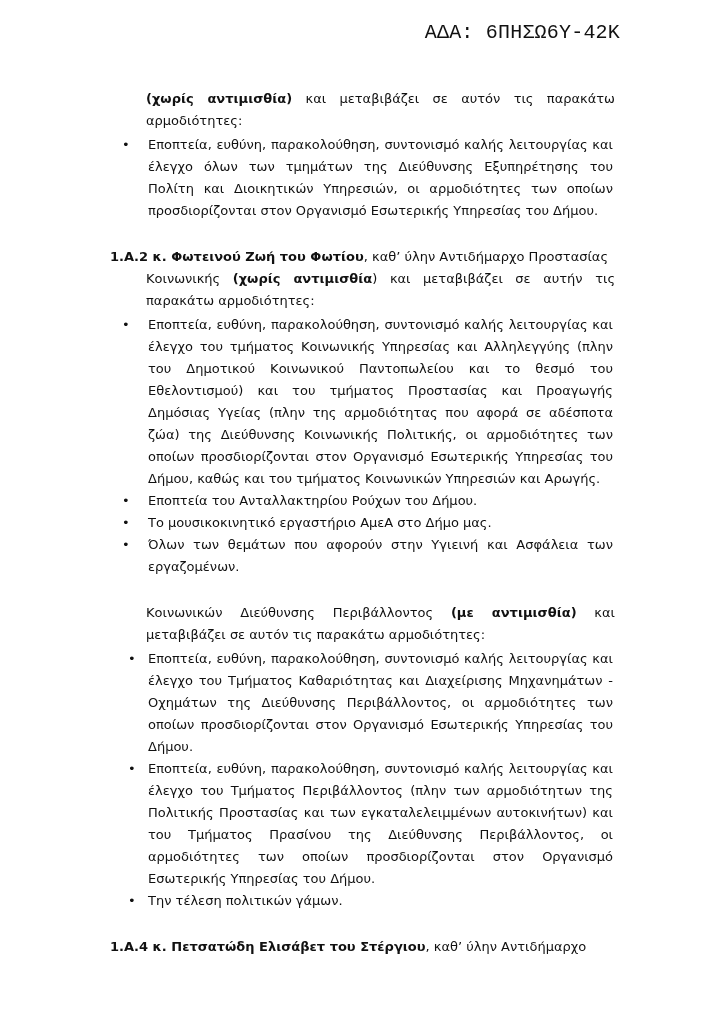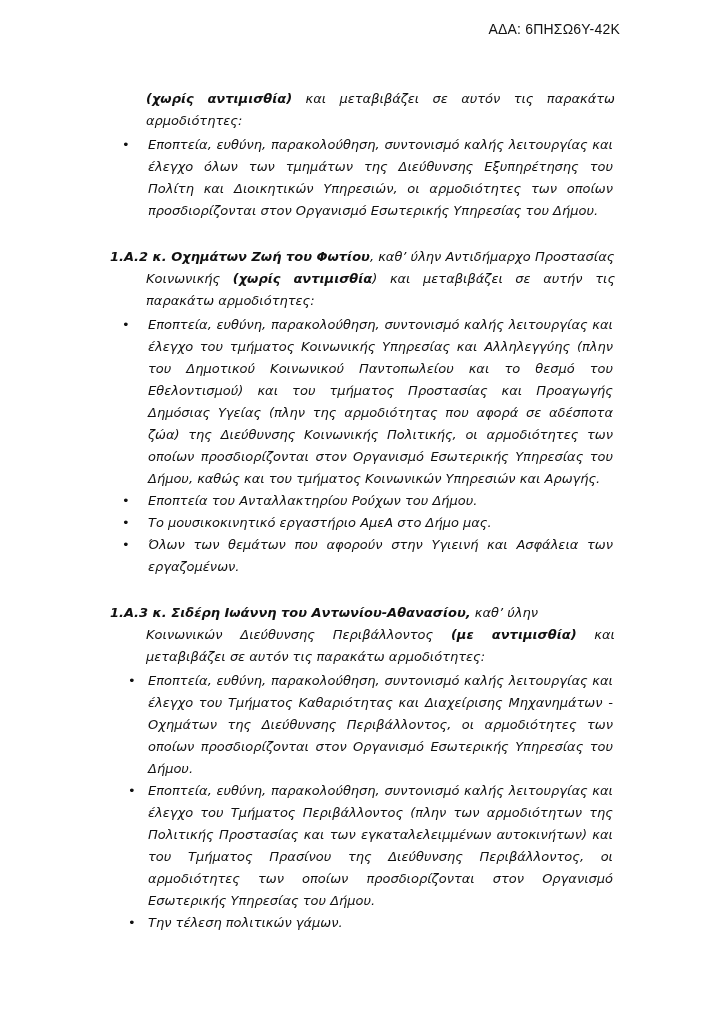--- a/index.html
+++ b/index.html
@@ -1,20 +1,20 @@
 <!DOCTYPE html>
 <html><head>
   <meta charset="utf-8">
   <style>
     html, body { margin: 0; padding: 0; background: #ffffff; }
     body { width: 724px; height: 1024px; position: relative; overflow: hidden;
            font-family: "DejaVu Sans", sans-serif; color: #111; }
-    .ada { position: absolute; top: 21px; right: 104px; font-family: Liberation Sans, sans-serif;
-           font-size: 14px; letter-spacing: 0.2px; }
-    .page { position: absolute; left: 110px; top: 88px; width: 505px; font-size: 13px; line-height: 22px; font-style: italic; }
+    .ada { position: absolute; top: 21px; right: 104px; font-family: Liberation Mono, monospace;
+           font-size: 20px; letter-spacing: 0.2px; }
+    .page { position: absolute; left: 110px; top: 88px; width: 505px; font-size: 13px; line-height: 22px; }
     .just { text-align: justify; text-align-last: auto; }
     .indent { padding-left: 36px; }
     .bullets { list-style: none; margin: 2px; padding: 0; }
     .bullets li { position: relative; padding-left: 36px; text-align: justify; }
     .bullets li::before { content: "\2022"; position: absolute; left: 10px; top: 0; font-size: 13px; }
     .bullets li.shift::before { left: 16px; }
     .head { text-align: justify; }
     .cont { padding-left: 36px; text-align: justify; }
     b { font-weight: bold; }
     .gap { height: 22px; }
@@ -31,47 +31,47 @@
     <span>αρμοδιότητες:</span>
   </div>
   <ul class="bullets">
     <li>Εποπτεία, ευθύνη, παρακολούθηση, συντονισμό καλής λειτουργίας και έλεγχο όλων των τμημάτων της Διεύθυνσης Εξυπηρέτησης του Πολίτη και Διοικητικών Υπηρεσιών, οι αρμοδιότητες των οποίων προσδιορίζονται στον Οργανισμό  Εσωτερικής Υπηρεσίας του Δήμου.</li>
   </ul>
 
   <div class="gap"></div>
 
   <div class="section-block">
     <div class="head">
-      <b><span>1.Α.2</span> <span>κ. Οχημάτων Ζωή του Φωτίου</span></b><span>, καθ’ ύλην Αντιδήμαρχο Προστασίας</span>
+      <b><span>1.Α.2</span> <span>κ. Φωτεινού Ζωή του Φωτίου</span></b><span>, καθ’ ύλην Αντιδήμαρχο Προστασίας</span>
     </div>
     <div class="cont">
       <span>Κοινωνικής </span><b>(χωρίς αντιμισθία</b><span>) και μεταβιβάζει σε αυτήν τις παρακάτω αρμοδιότητες:</span>
     </div>
     <ul class="bullets">
       <li>Εποπτεία, ευθύνη, παρακολούθηση, συντονισμό καλής λειτουργίας  και έλεγχο του τμήματος Κοινωνικής Υπηρεσίας και Αλληλεγγύης (πλην του Δημοτικού Κοινωνικού Παντοπωλείου και το θεσμό του Εθελοντισμού) και του τμήματος Προστασίας και Προαγωγής Δημόσιας Υγείας (πλην της αρμοδιότητας που αφορά σε αδέσποτα ζώα) της Διεύθυνσης Κοινωνικής Πολιτικής, οι αρμοδιότητες των οποίων προσδιορίζονται στον Οργανισμό Εσωτερικής Υπηρεσίας του Δήμου, καθώς και του τμήματος Κοινωνικών Υπηρεσιών και Αρωγής.</li>
       <li>Εποπτεία του Ανταλλακτηρίου Ρούχων του Δήμου.</li>
       <li>Το μουσικοκινητικό εργαστήριο ΑμεΑ στο Δήμο μας.</li>
       <li>Όλων των θεμάτων που αφορούν στην Υγιεινή και Ασφάλεια των εργαζομένων.</li>
     </ul>
   </div>
 
   <div class="gap"></div>
 
   <div class="section-block">
-    <div class="head">
-      <b><span>1.Α.3</span> <span>κ. Σιδέρη Ιωάννη του Αντωνίου-Αθανασίου,</span></b><span> καθ’ ύλην</span>
-    </div>
     <div class="cont">
       <span>Κοινωνικών Διεύθυνσης Περιβάλλοντος </span><b>(με αντιμισθία)</b><span> και μεταβιβάζει σε αυτόν τις παρακάτω αρμοδιότητες:</span>
     </div>
     <ul class="bullets">
       <li class="shift">Εποπτεία, ευθύνη, παρακολούθηση, συντονισμό καλής λειτουργίας και έλεγχο του Τμήματος Καθαριότητας και Διαχείρισης Μηχανημάτων - Οχημάτων της Διεύθυνσης Περιβάλλοντος, οι αρμοδιότητες των οποίων προσδιορίζονται στον Οργανισμό Εσωτερικής Υπηρεσίας του Δήμου.</li>
       <li class="shift">Εποπτεία, ευθύνη, παρακολούθηση, συντονισμό καλής λειτουργίας  και έλεγχο του Τμήματος Περιβάλλοντος (πλην των αρμοδιότητων της Πολιτικής Προστασίας και των εγκαταλελειμμένων αυτοκινήτων) και του Τμήματος Πρασίνου της Διεύθυνσης Περιβάλλοντος, οι αρμοδιότητες των οποίων προσδιορίζονται στον Οργανισμό Εσωτερικής Υπηρεσίας του Δήμου.</li>
       <li class="shift">Την τέλεση πολιτικών γάμων.</li>
     </ul>
   </div>
 
   <div class="gap"></div>
 
   <div class="section-block">
+    <div class="head">
+      <b><span>1.Α.4</span> <span>κ. Πετσατώδη Ελισάβετ του Στέργιου</span></b><span>, καθ’ ύλην Αντιδήμαρχο</span>
+    </div>
   </div>
 
 </div>
 
 </body></html>

